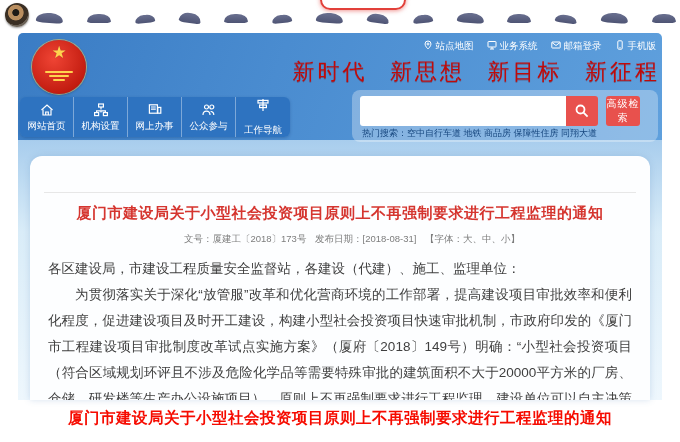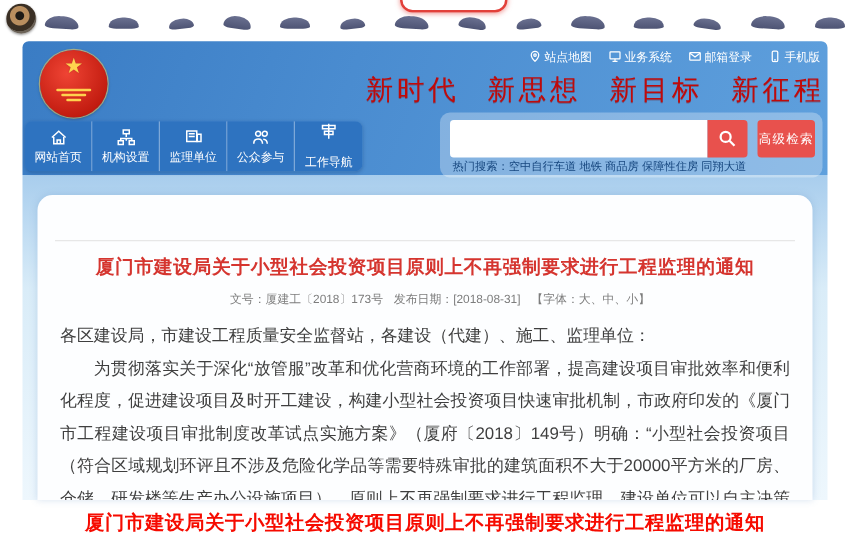--- a/index.html
+++ b/index.html
@@ -62,21 +62,21 @@
   .nav-item span { color:#fff; font-size:9.5px; white-space:nowrap; }
   .nav-item svg { display:block; }
 
   
   .search-wrap { position:absolute; left:352px; top:90px; width:306px; height:52px;
     background:rgba(255,255,255,.30); border-radius:8px; }
   .search-input { position:absolute; left:8px; top:6px; width:206px; height:30px; border:none;
     border-radius:3px 0 0 3px; background:#fff; padding:0 8px; font-size:11px; outline:none; }
   .search-btn { position:absolute; left:214px; top:6px; width:32px; height:30px; border:none;
     background:#e8514d; border-radius:0 3px 3px 0; cursor:pointer; display:flex; align-items:center; justify-content:center; }
-  .adv-btn { position:absolute; left:254px; top:6px; width:46px; height:30px; border:none;
+  .adv-btn { position:absolute; left:254px; top:6px; width:34px; height:30px; border:none;
     background:#e8514d; border-radius:3px; color:#fff; font-size:10px; cursor:pointer; letter-spacing:1px; }
   .hot-search { position:absolute; left:10px; top:37px; color:#17477f; font-size:9px; white-space:nowrap; }
 
   
   .panel { position:absolute; left:30px; top:156px; width:620px; height:244px; background:#fdfeff;
     border-radius:12px 12px 0 0; box-shadow:0 0 6px rgba(90,140,190,.25); overflow:hidden; }
   .breadcrumb { position:absolute; left:18px; top:14px; display:flex; align-items:center; gap:4px;
     font-size:10.5px; color:#667; }
   .breadcrumb .link { cursor:pointer; }
   .bc-divider { position:absolute; left:14px; top:36px; width:592px; height:1px; background:#e7e7e7; }
@@ -180,21 +180,21 @@
           <path d="M8 5v2.6M3.6 10.6V8.8h8.8v1.8M8 8.8v1.8"></path>
         </svg>
       <span>机构设置</span>
     </div>
     <div class="nav-item">
       <svg width="16" height="16" viewBox="0 0 16 16" fill="none" stroke="#fff" stroke-width="1.2">
           <rect x="2.4" y="2.8" width="8" height="8.4"></rect>
           <path d="M4 5h4.8M4 7.2h4.8"></path>
           <rect x="10.8" y="5.4" width="3" height="5.8"></rect>
         </svg>
-      <span>监理单位</span>
+      <span>网上办事</span>
     </div>
     <div class="nav-item">
       <svg width="16" height="16" viewBox="0 0 16 16" fill="none" stroke="#fff" stroke-width="1.2">
           <circle cx="5.5" cy="5" r="2"></circle>
           <circle cx="10.8" cy="5" r="2"></circle>
           <path d="M2 13c0-2.4 1.5-3.9 3.5-3.9S9 10.6 9 13"></path>
           <path d="M9.6 9.4c1.9.2 3.2 1.7 3.2 3.6"></path>
         </svg>
       <span>公众参与</span>
     </div>

